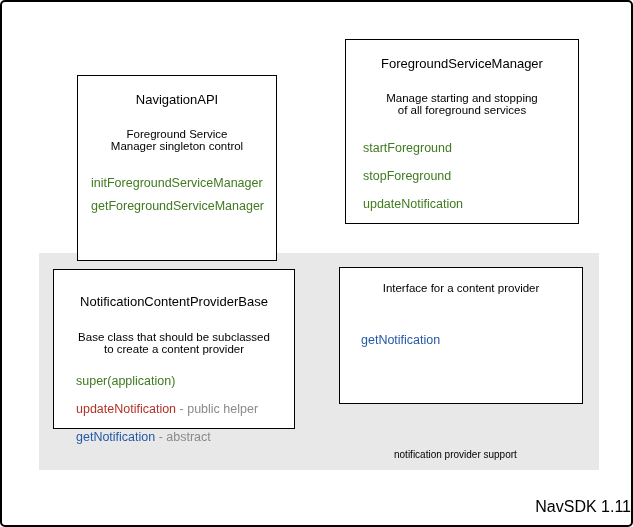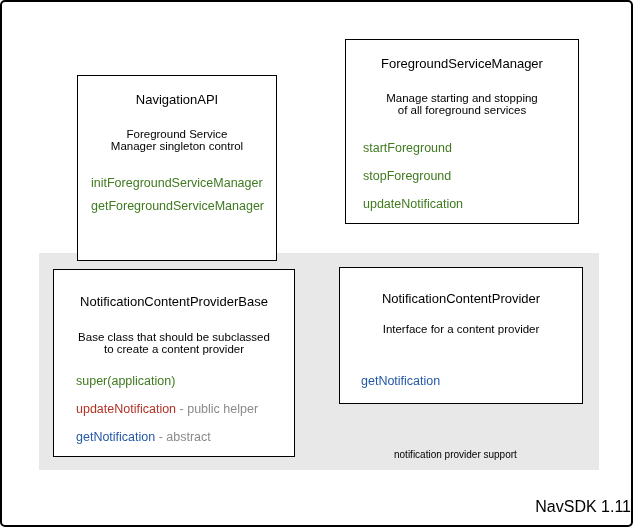--- a/index.html
+++ b/index.html
@@ -55,21 +55,21 @@
   #box-navigation-api .box-desc  { margin-top: 18px; }
   #box-navigation-api .methods   { margin-top: 24px; padding-left: 13px; }
   #box-navigation-api .method + .method { margin-top: 8px; }
 
   #box-foreground-service-manager { left: 343px; top: 37px; width: 234px; height: 185px; }
   #box-foreground-service-manager .box-title { margin-top: 14px; }
   #box-foreground-service-manager .box-desc  { margin-top: 18px; }
   #box-foreground-service-manager .methods   { margin-top: 25px; padding-left: 17px; }
   #box-foreground-service-manager .method + .method { margin-top: 13px; }
 
-  #box-notification-content-provider-base { left: 51px; top: 267px; width: 242px; height: 188px; }
+  #box-notification-content-provider-base { left: 51px; top: 267px; width: 242px; height: 160px; }
   #box-notification-content-provider-base .box-title { margin-top: 22px; }
   #box-notification-content-provider-base .box-desc  { margin-top: 19px; }
   #box-notification-content-provider-base .methods   { margin-top: 19px; padding-left: 22px; }
   #box-notification-content-provider-base .method + .method { margin-top: 13px; }
 
   #box-notification-content-provider { left: 337px; top: 265px; width: 244px; height: 137px; }
   #box-notification-content-provider .box-title { margin-top: 21px; }
   #box-notification-content-provider .box-desc  { margin-top: 14px; }
   #box-notification-content-provider .methods   { margin-top: 39px; padding-left: 21px; }
 
@@ -144,21 +144,20 @@
       <div class="method">
         <span data-color="red">updateNotification</span><span class="suffix"> - public helper</span>
       </div>
       <div class="method">
         <span data-color="blue">getNotification</span><span class="suffix"> - abstract</span>
       </div>
     </div>
   </div>
 
   <div class="class-box" id="box-notification-content-provider">
-    <div class="box-title">NotificationContentProvider</div>
     <div class="box-desc">
       <span>Interface for a content provider</span>
     </div>
     <div class="methods">
       <div class="method">
         <span data-color="blue">getNotification</span>
       </div>
     </div>
   </div>
 

